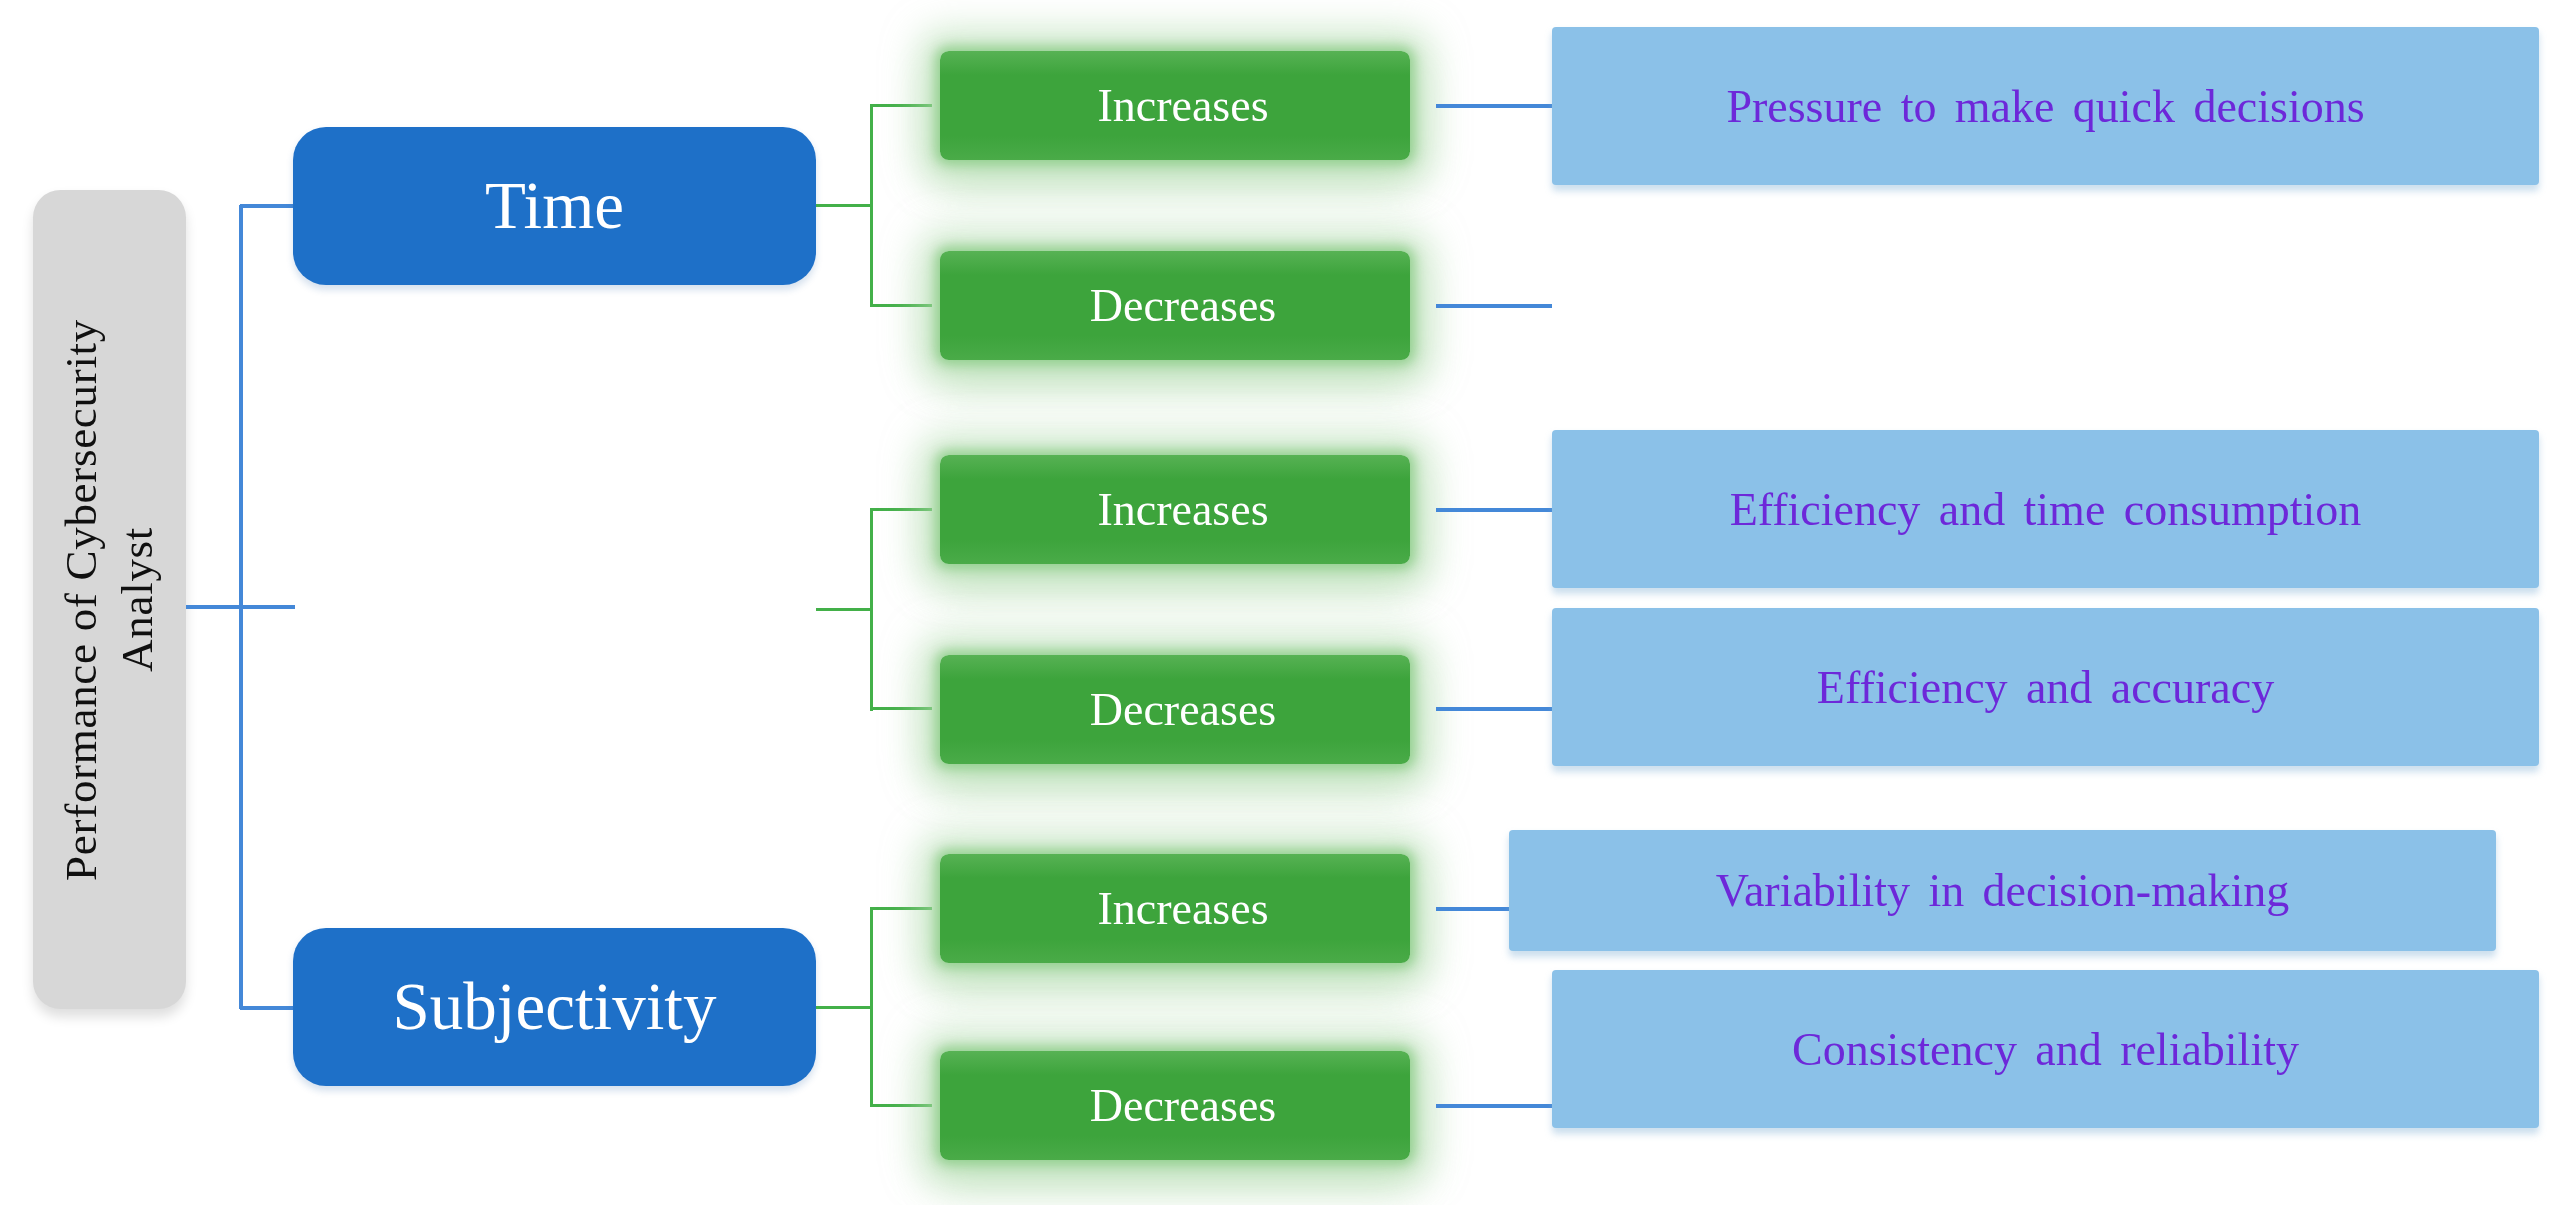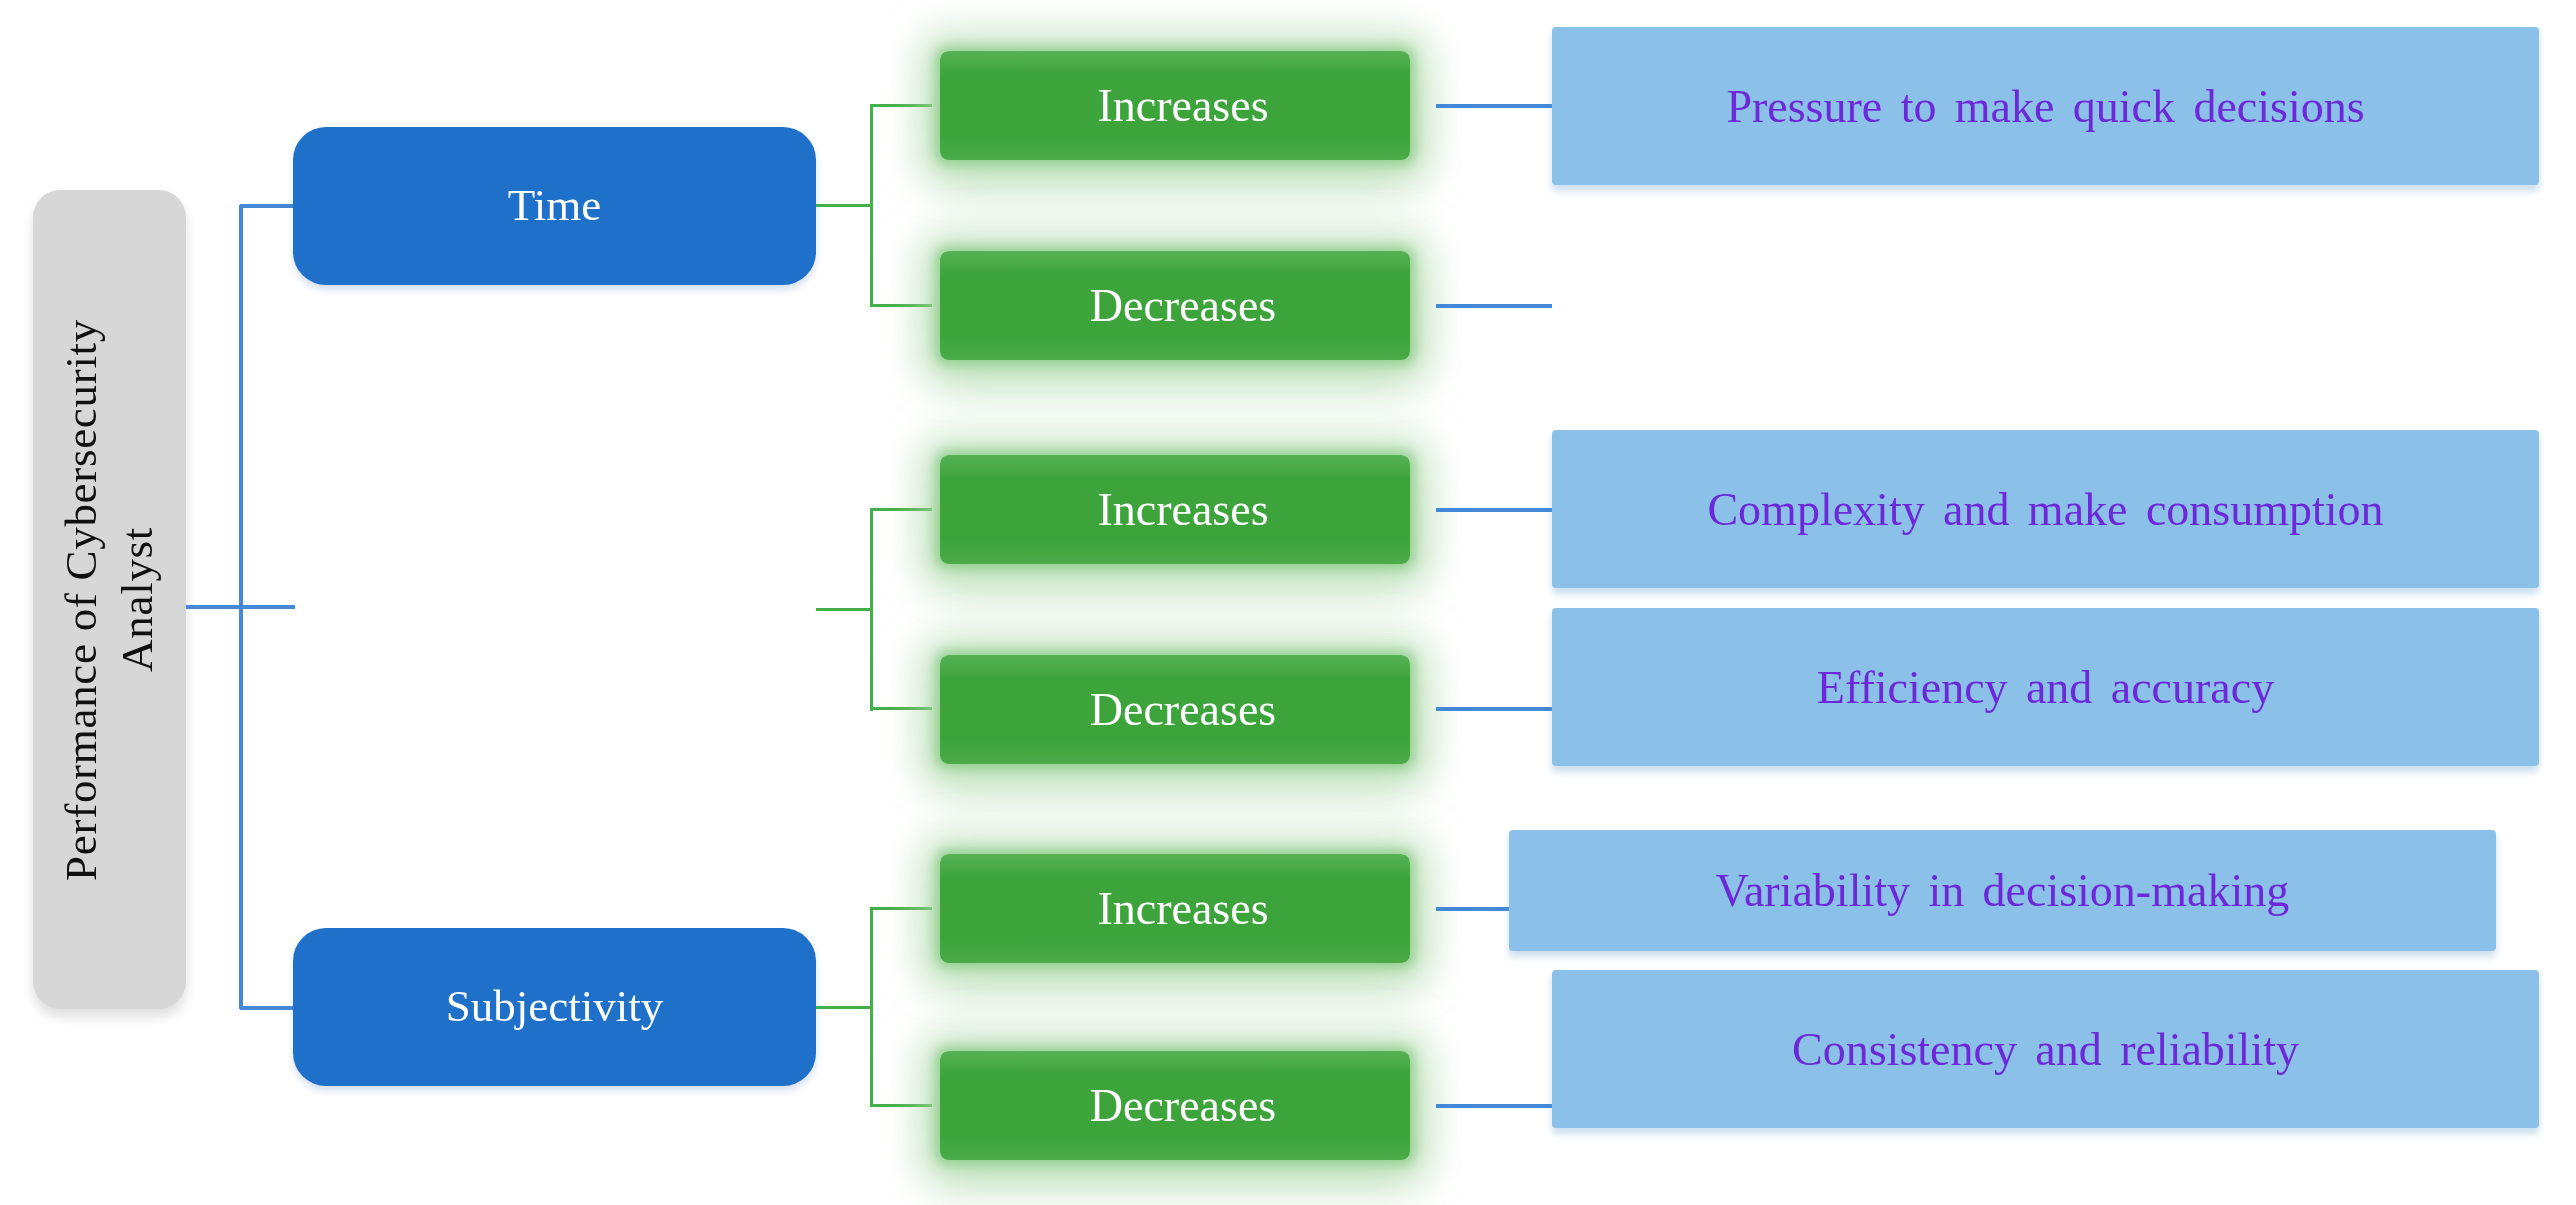--- a/index.html
+++ b/index.html
@@ -12,21 +12,21 @@
 
   
   .root-box{background:var(--root-gray,#D7D7D7);border-radius:27.5px;
             box-shadow:0 7.2px 11.6px rgba(0,0,0,0.13);}
   .root-label{writing-mode:vertical-rl;transform:rotate(180deg);
               color:#101010;font-size:45px;line-height:1.25;letter-spacing:0.7px;}
   .root-label span{display:block;}
 
   
   .cat{background:var(--category-blue,#1E70C8);border-radius:33px;color:#ffffff;
-       font-size:45px;line-height:1.28;padding:0 24.6px;
+       font-size:67px;line-height:1.28;padding:0 24.6px;
        box-shadow:0 4.3px 7.2px rgba(30,90,160,0.18);word-spacing:0.12em;}
 
   
   .effect{background:linear-gradient(180deg,#57b254 0%,var(--effect-green,#3DA43C) 22%,
               var(--effect-green,#3DA43C) 78%,#4aab48 100%);
           border-radius:8.7px;color:#ffffff;font-size:46px;word-spacing:0.12em;
           box-shadow:0 0 11.6px 5px rgba(140,205,135,0.85),
                      0 0 35px 22px rgba(172,217,168,0.55),
                      0 24.6px 43px 4.3px rgba(172,217,168,0.45);padding-left:16px;}
 
@@ -102,21 +102,21 @@
   <div class="hline blue" style="left:1436px;top:304px;width:116px;height:3.6px;"></div>
   <div class="hline blue" style="left:1436px;top:508px;width:116px;height:3.6px;"></div>
   <div class="hline blue" style="left:1436px;top:707px;width:116px;height:3.6px;"></div>
   <div class="hline blue" style="left:1436px;top:907px;width:116px;height:3.6px;"></div>
   <div class="hline blue" style="left:1436px;top:1104px;width:116px;height:3.6px;"></div>
 
   <div class="box outcome" style="left:1552px;top:27px;width:987px;height:158px;">
     <span>Pressure to make quick decisions</span>
   </div>
   <div class="box outcome" style="left:1552px;top:430px;width:987px;height:158px;">
-    <span>Complexity and make consumption</span>
+    <span>Efficiency and time consumption</span>
   </div>
   <div class="box outcome" style="left:1552px;top:608px;width:987px;height:158px;">
     <span>Efficiency and accuracy</span>
   </div>
   <div class="box outcome" style="left:1509px;top:830px;width:987px;height:121px;">
     <span>Variability in decision-making</span>
   </div>
   <div class="box outcome" style="left:1552px;top:970px;width:987px;height:158px;">
     <span>Consistency and reliability</span>
   </div>

